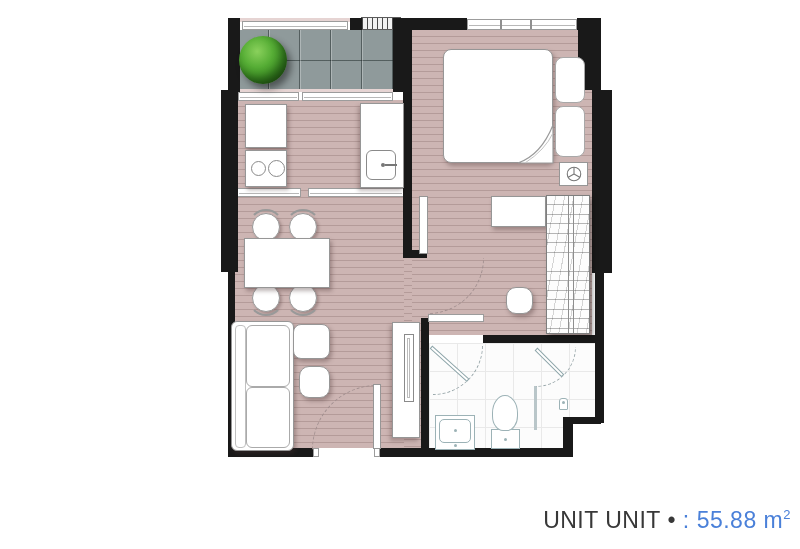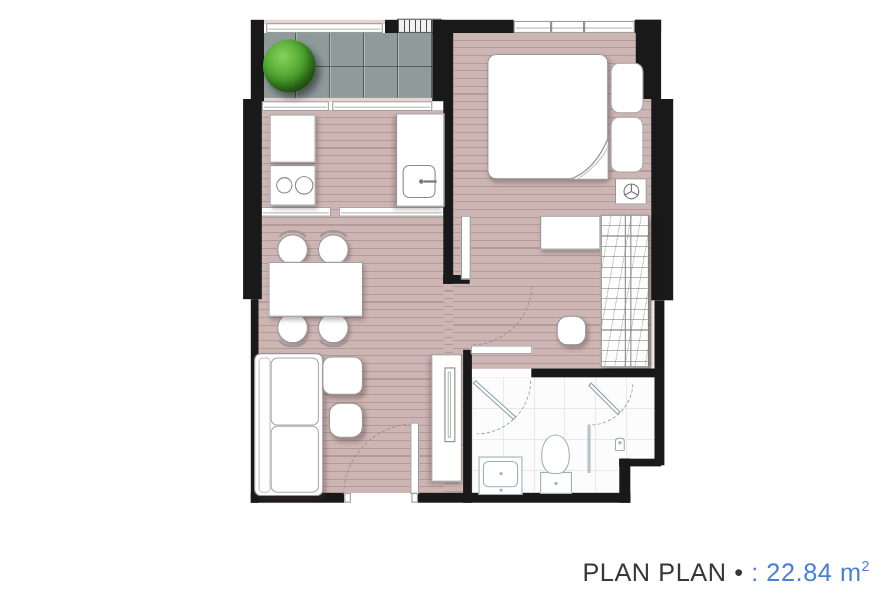--- a/index.html
+++ b/index.html
@@ -175,18 +175,18 @@
     <i style="left:-50px;top:-50px;width:100px;height:100px;border-color:#9aa8ab;"></i>
   </div>
   <div class="dleaf" style="left:431px;top:345px;width:50px;transform:rotate(42deg);"></div>
 
   <div class="arc" style="left:536px;top:347px;width:40px;height:40px;">
     <i style="left:-40px;top:-40px;width:80px;height:80px;border-color:#9aa8ab;"></i>
   </div>
   <div class="dleaf" style="left:536px;top:347px;width:38px;transform:rotate(45deg);"></div>
 
   <div class="title">
-    <span>PLAN PLAN</span>
+    <span>UNIT UNIT</span>
     <span>•</span>
-    <span class="blue"><span>:</span> <span>22.84</span> <span>m</span><sup>2</sup></span>
+    <span class="blue"><span>:</span> <span>55.88</span> <span>m</span><sup>2</sup></span>
   </div>
 
 </div>
 
 </body></html>

